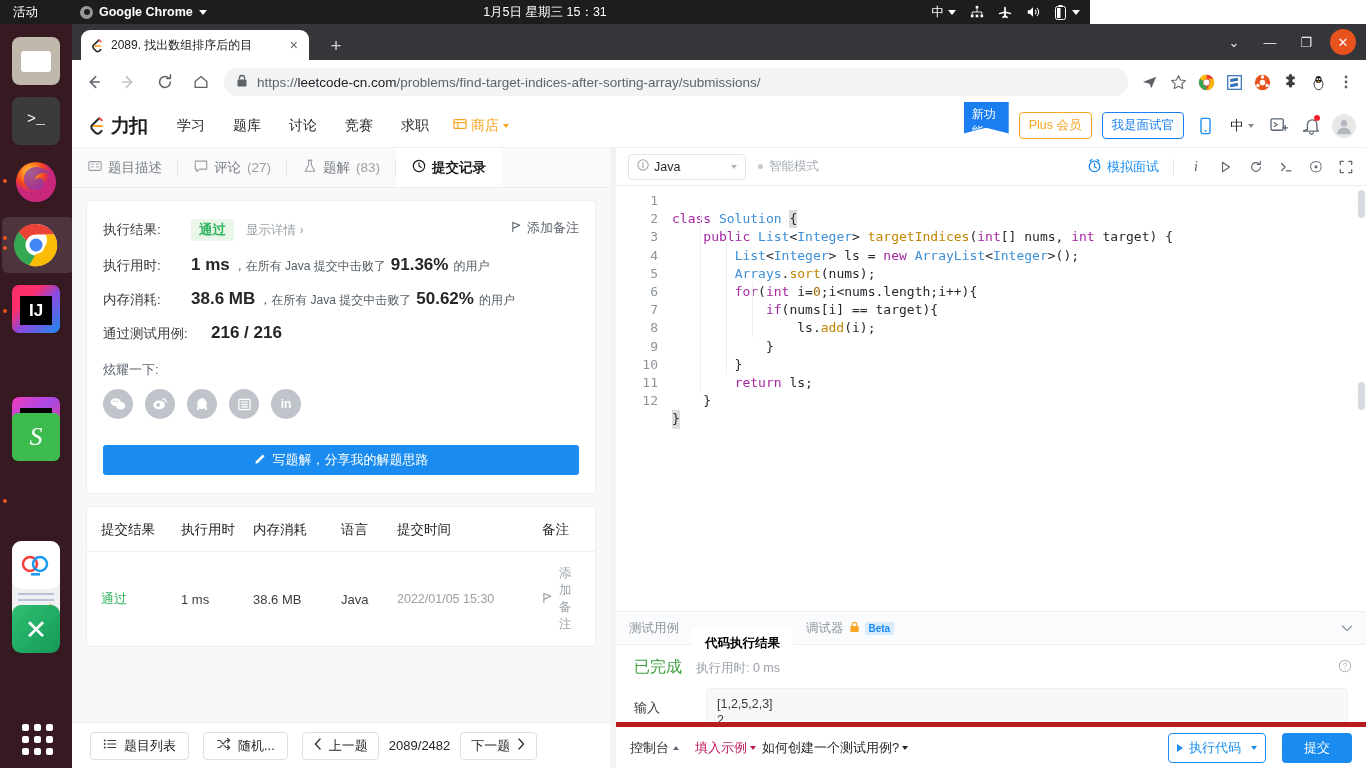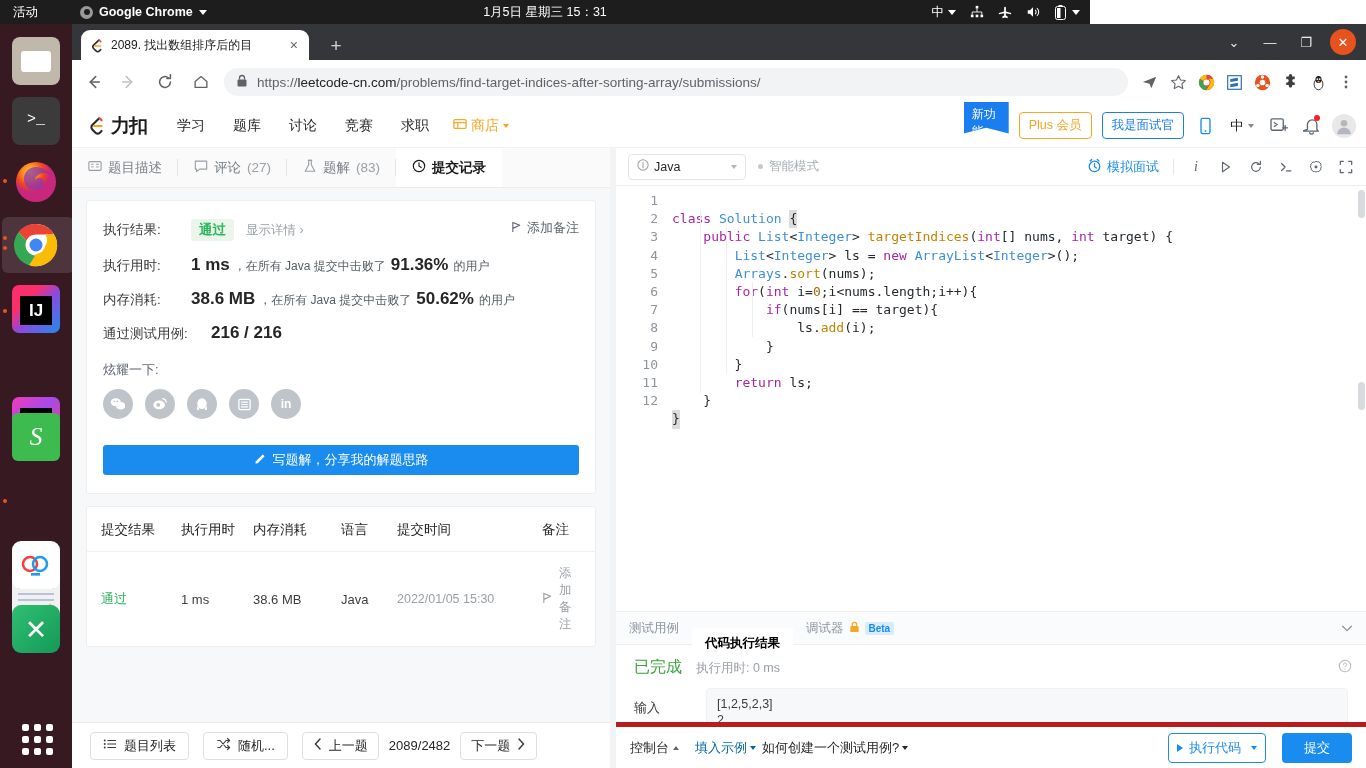--- a/index.html
+++ b/index.html
@@ -166,21 +166,21 @@
   .done { color:#3ea03e; font-size:16px; }
   .io-row { display:flex; align-items:flex-start; padding:4px 18px 0; gap:12px; }
   .io-lbl { width:60px; font-size:13px; color:#3c3c3c; padding-top:11px;}
   .io-box { flex:1; background:#f7f8fa; border:1px solid #f0f1f3; border-radius:4px; min-height:38px; padding:7px 10px;
      font-size:12.5px; color:#3c3c3c; line-height:16px; font-family:"Liberation Sans",sans-serif;}
   .io-side { width:40px; height:30px; border:1px solid #e6e8ea; border-radius:4px; margin-left:8px; margin-top:2px; background:#fff;}
 
   .right-foot { position:absolute; left:544px; bottom:0; width:750px; height:46px; background:#fff; border-top:5px solid #b91c1c;
      display:flex; align-items:center; padding:0 14px; gap:16px;}
   .cons { font-size:13px; color:#262626; display:flex; align-items:center; gap:4px;}
-  .lnk { font-size:13px; color:#0369a1; display:flex; align-items:center; gap:3px;}
+  .lnk { font-size:13px; color:#be185d; display:flex; align-items:center; gap:3px;}
   .lnk2 { font-size:13px; color:#262626; display:flex; align-items:center; gap:3px;}
   .run-btn { margin-left:auto; border:1px solid #1a8cf0; color:#1a8cf0; border-radius:4px; height:30px; padding:0 8px;
      display:flex; align-items:center; gap:6px; font-size:13px;}
   .sub-btn { background:#1a8cf0; color:#fff; border-radius:4px; height:30px; padding:0 22px; display:flex; align-items:center; font-size:13px;}
   .tri { width:0;height:0;border-left:6px solid currentColor;border-top:4px solid transparent;border-bottom:4px solid transparent; display:inline-block;}
   .tri-sm { width:0;height:0;border-top:4px solid currentColor;border-left:3.5px solid transparent;border-right:3.5px solid transparent; display:inline-block;}
   .tri-up { width:0;height:0;border-bottom:4px solid currentColor;border-left:3.5px solid transparent;border-right:3.5px solid transparent; display:inline-block;}
   .flag { display:inline-block; }
 </style>
 </head>

